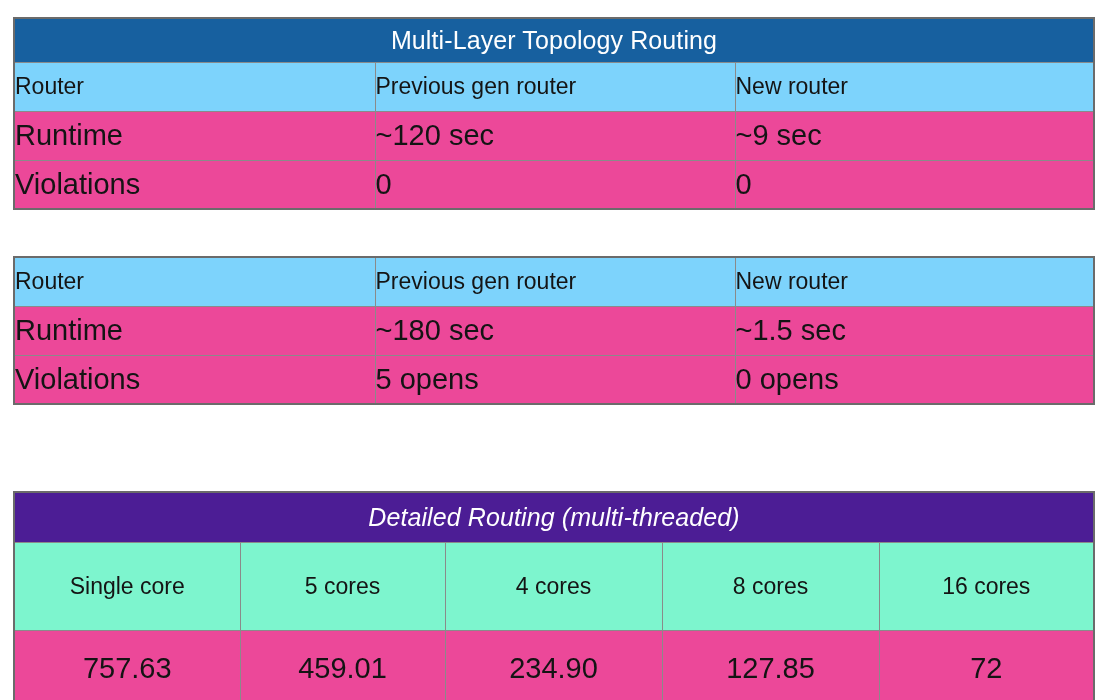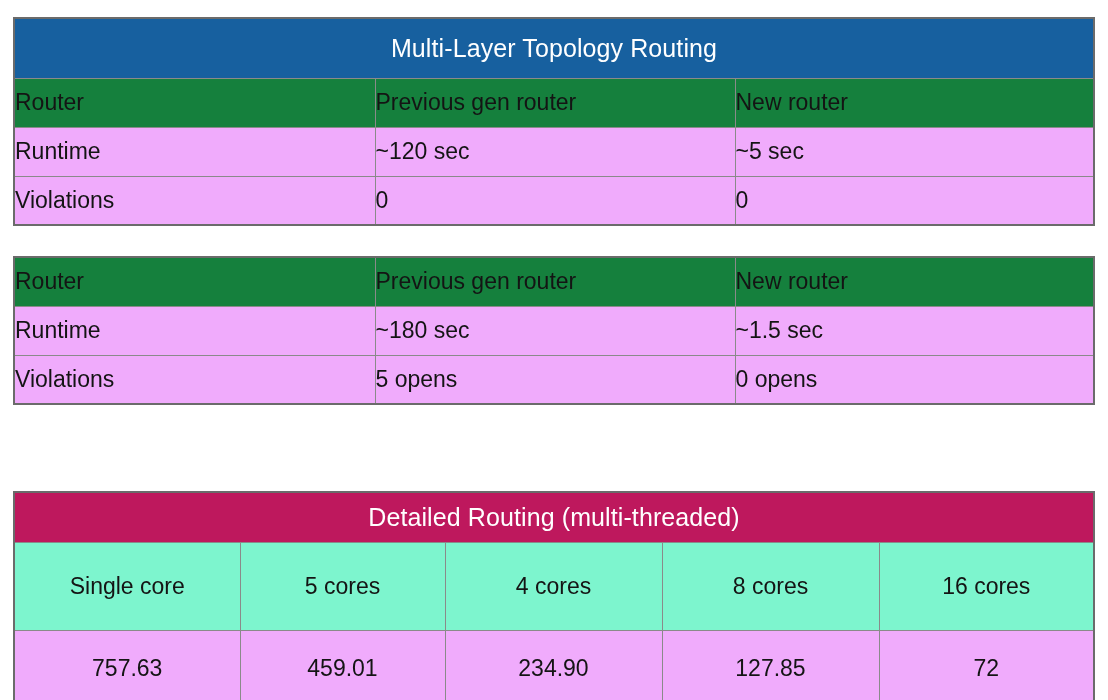--- a/index.html
+++ b/index.html
@@ -42,48 +42,48 @@
   
   .title-cell {
     text-align: center;
     color: #ffffff;
     font-weight: bold;
     font-size: 25px;
     letter-spacing: 0.1px;
     border: none !important;
   }
   .title-blue  { background: #17609f; }
-  .title-green { background: #be185d; }
+  .title-green { background: #4c1d95; font-style: italic; }
 
   
   .subhead-cell {
     font-size: 23px;
     color: #141414;
     padding: 0 12px;
   }
-  .subhead-cyan { background: #15803d; }
+  .subhead-cyan { background: #7dd3fc; }
   .subhead-mint { background: #7df5ce; }
 
   
   .data-cell {
-    background: #f0abfc;
-    font-size: 23px;
+    background: #ec4899;
+    font-size: 29px;
     color: #141414;
     padding: 0 12px;
   }
 
   .center { text-align: center; padding: 0 6px; }
   .bold   { font-weight: bold; }
 
   
   #table-multi-layer  { left: 13px;  top: 17px;  width: 1080px; }
   #table-single-layer { left: 13px;  top: 256px; width: 1080px; }
   #table-detailed     { left: 13px;  top: 491px; width: 1080px; }
 
-  .row-title   { height: 60px; }
+  .row-title   { height: 44px; }
   .row-sub     { height: 49px; }
   .row-data    { height: 49px; }
 
   .row-title-3 { height: 50px; }
   .row-sub-3   { height: 88px; }
   .row-data-3  { height: 77px; margin-left: 8px; }
 </style>
 </head>
 <body>
 
@@ -100,21 +100,21 @@
         <td class="title-cell title-blue" colspan="3">Multi-Layer Topology Routing</td>
       </tr>
       <tr class="row-sub">
         <td class="subhead-cell subhead-cyan">Router</td>
         <td class="subhead-cell subhead-cyan">Previous gen router</td>
         <td class="subhead-cell subhead-cyan">New router</td>
       </tr>
       <tr class="row-data">
         <td class="data-cell">Runtime</td>
         <td class="data-cell">~120 sec</td>
-        <td class="data-cell">~5 sec</td>
+        <td class="data-cell">~9 sec</td>
       </tr>
       <tr class="row-data">
         <td class="data-cell">Violations</td>
         <td class="data-cell">0</td>
         <td class="data-cell">0</td>
       </tr>
     </tbody>
   </table>
 
   <table class="table-block" id="table-single-layer">

